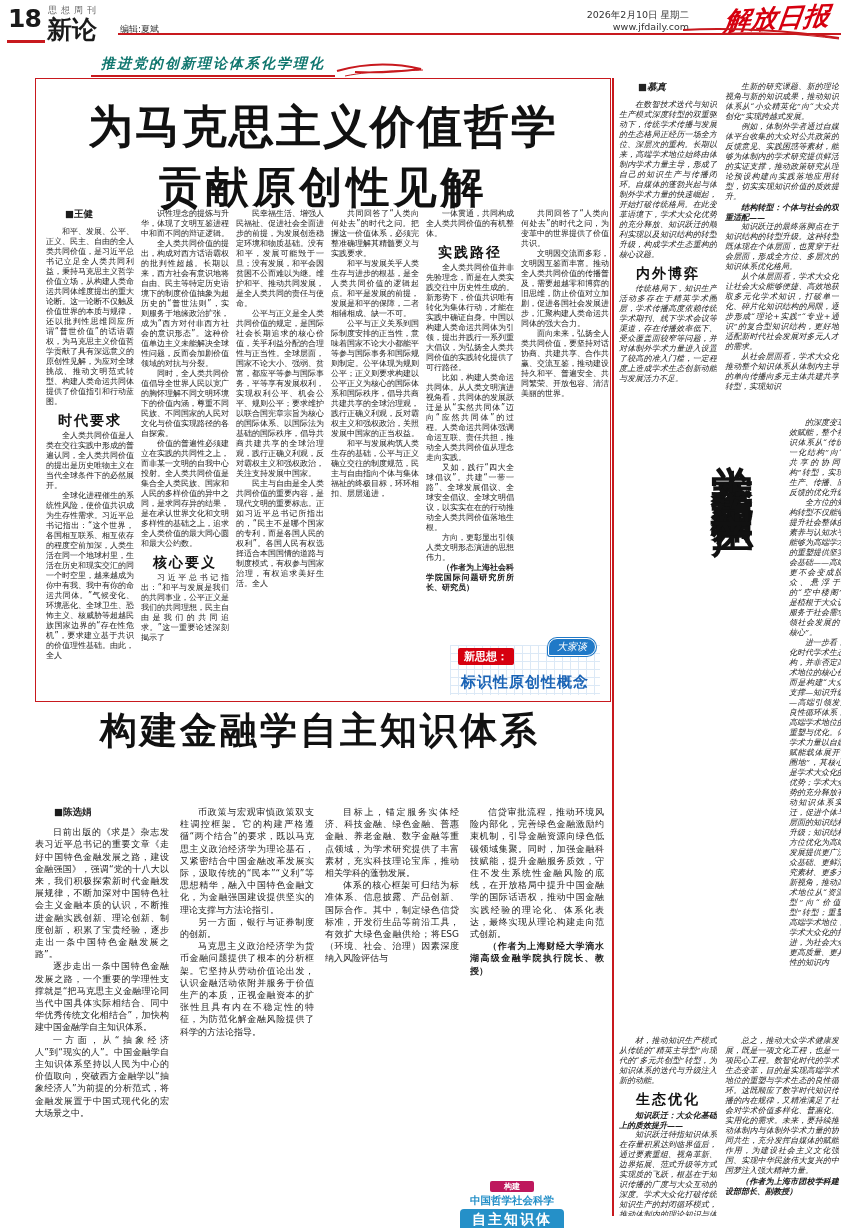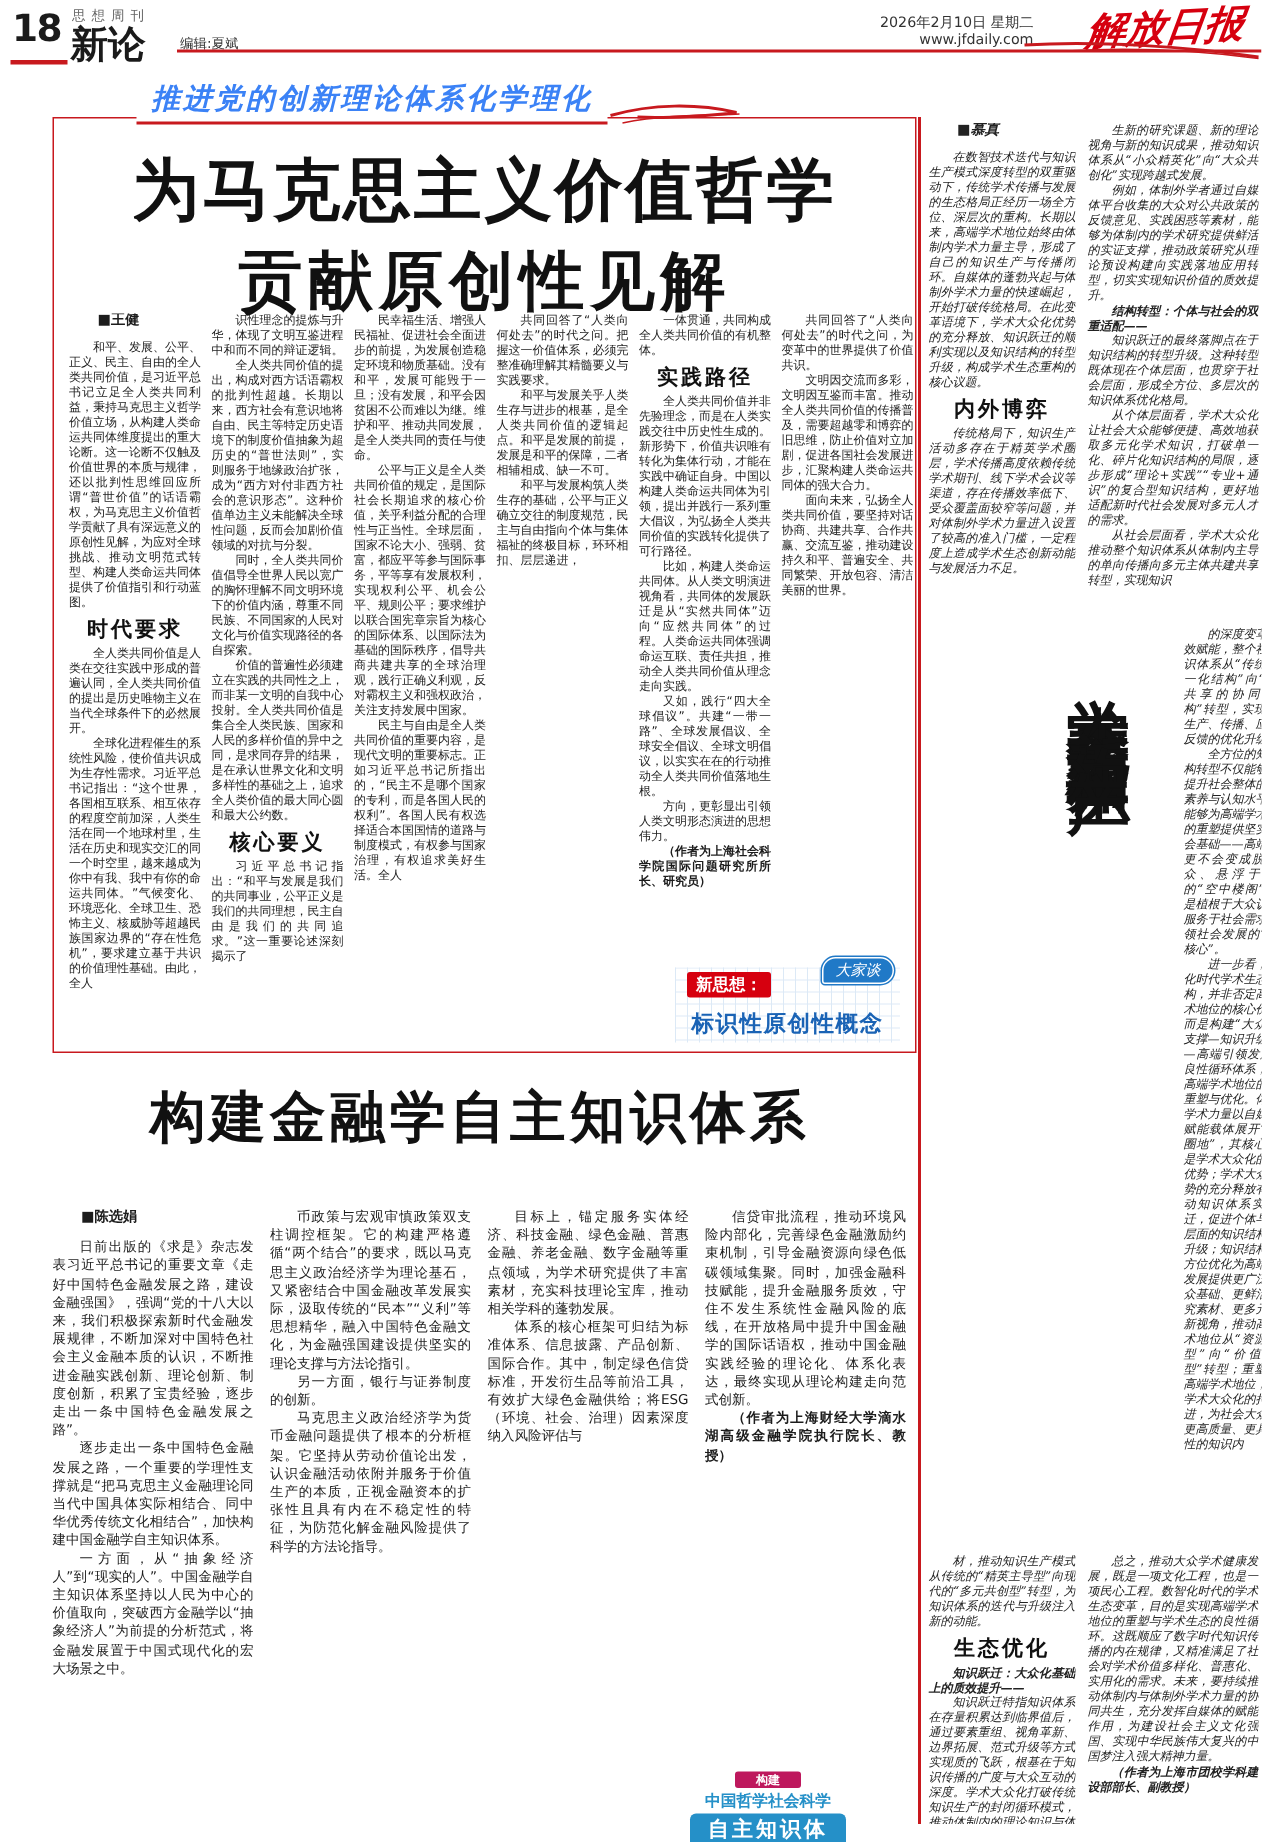--- a/index.html
+++ b/index.html
@@ -15,21 +15,21 @@
   #hdrRule{position:absolute;left:118px;top:33px;width:723px;height:2px;background:#c8191e;}
   #dateLine{position:absolute;right:152px;top:9px;font-size:9.5px;color:#333;text-align:right;}
   #urlLine{position:absolute;right:152px;top:21px;font-size:9.5px;color:#333;text-align:right;}
   #masthead{position:absolute;right:12px;top:1px;font-family:"DejaVu Serif","Liberation Serif",serif;
             font-style:italic;font-weight:800;font-size:26px;color:#d6000f;transform:skewX(-10deg) rotate(-3deg);}
   #mastSwoosh{position:absolute;right:0px;top:26px;}
   
   #a1{position:absolute;left:35px;top:78px;width:574px;height:622px;border:1.5px solid #c8191e;background:#fff;}
   #kickerWrap{position:absolute;left:55px;top:-26px;background:#fff;padding:0 10px 2px 10px;border-bottom:2px solid #c8191e;}
   #kicker{font-family:Liberation Mono, monospace;font-style:italic;font-weight:800;
-          font-size:19px;letter-spacing:2px;color:#3b82f6;}
+          font-size:14px;letter-spacing:2px;color:#0f766e;}
   #kickSwoosh{position:absolute;left:100%;bottom:-6px;}
   .a1title{ text-align:center;font-family:"DejaVu Serif","Liberation Serif",serif;font-weight:900;color:#111;}
   #a1t1{margin-top:18px;font-size:45px;letter-spacing:2px;}
   #a1t2{font-size:43px;letter-spacing:4px;margin-top:2px;}
   #a1cols{position:absolute;left:0;top:130px;width:574px;height:488px;}
   .col{position:absolute;overflow:hidden;font-size:8px;line-height:10px;color:#1c1c1c;}
   .col p{margin:0;text-indent:2em;text-align:justify;}
   .col h3{text-align:center;font-weight:800;font-size:14px;margin:8px 0 6px 0;letter-spacing:2px;color:#111;}
   .cap{font-weight:700;}
   .byl{font-weight:800;text-indent:0.5em;font-size:9.5px;margin:0 0 8px 0 !important;}
@@ -40,21 +40,21 @@
          background-image:linear-gradient(#dce9f6 1px,transparent 1px),linear-gradient(90deg,#dce9f6 1px,transparent 1px);
          background-size:8px 8px;}
   #promoBadge{position:absolute;top:3px;left:8px;background:#d6000f;color:#fff;font-weight:800;font-size:11px;
               padding:1px 6px;border-radius:2px;}
   #promoBubble{position:absolute;top:-7px;right:4px;background:#2079c7;color:#fff;font-size:10px;font-style:italic;
                padding:1px 8px;border:1.5px solid #fff;box-shadow:0 0 0 1px #2079c7;border-radius:9px 9px 9px 2px;}
   #promoTitle{position:absolute;bottom:3px;left:2px;right:2px;text-align:center;color:#1a63b5;
               font-weight:900;font-size:15px;letter-spacing:1px;}
   
   #a2{position:absolute;left:30px;top:706px;width:580px;height:510px;}
-  #a2title{text-align:center;font-size:37px;font-weight:900;letter-spacing:3px;margin-top:14px;color:#111;}
+  #a2title{text-align:center;font-size:37px;font-weight:900;letter-spacing:3px;color:#111;}
   #a2cols{position:absolute;left:0;top:100px;width:580px;height:408px;}
   .a2c{width:134px;height:100%;font-size:9px;line-height:12.2px;}
   
   #logoBox{position:absolute;left:430px;top:468px;width:104px;height:56px;text-align:center;}
   #logoRibbon{display:inline-block;background:#be185d;color:#fff;font-size:8px;font-weight:700;
               padding:0 14px;border-radius:2px;}
   #logoName{color:#2590c8;font-weight:800;font-size:10.5px;margin-top:1px;}
   #logoMain{display:inline-block;background:#2590c8;color:#fff;font-weight:900;font-size:14px;
             letter-spacing:2px;padding:2px 8px;border-radius:4px;margin-top:1px;}
   
@@ -119,20 +119,21 @@
         <p>习近平总书记指出：“和平与发展是我们的共同事业，公平正义是我们的共同理想，民主自由是我们的共同追求。”这一重要论述深刻揭示了</p>
       </div>
     <div class="col a1c" style="left:200px;">
         <p>民幸福生活、增强人民福祉、促进社会全面进步的前提，为发展创造稳定环境和物质基础。没有和平，发展可能毁于一旦；没有发展，和平会因贫困不公而难以为继。维护和平、推动共同发展，是全人类共同的责任与使命。</p>
         <p>公平与正义是全人类共同价值的规定，是国际社会长期追求的核心价值，关乎利益分配的合理性与正当性。全球层面，国家不论大小、强弱、贫富，都应平等参与国际事务，平等享有发展权利，实现权利公平、机会公平、规则公平；要求维护以联合国宪章宗旨为核心的国际体系、以国际法为基础的国际秩序，倡导共商共建共享的全球治理观，践行正确义利观，反对霸权主义和强权政治，关注支持发展中国家。</p>
         <p>民主与自由是全人类共同价值的重要内容，是现代文明的重要标志。正如习近平总书记所指出的，“民主不是哪个国家的专利，而是各国人民的权利”。各国人民有权选择适合本国国情的道路与制度模式，有权参与国家治理，有权追求美好生活。全人</p>
       </div>
     <div class="col a1c" style="left:295px;">
         <p>共同回答了“人类向何处去”的时代之问。把握这一价值体系，必须完整准确理解其精髓要义与实践要求。</p>
         <p>和平与发展关乎人类生存与进步的根基，是全人类共同价值的逻辑起点。和平是发展的前提，发展是和平的保障，二者相辅相成、缺一不可。</p>
+        <p>公平与正义关系到国际制度安排的正当性，意味着国家不论大小都能平等参与国际事务和国际规则制定。公平体现为规则公平；正义则要求构建以公平正义为核心的国际体系和国际秩序，倡导共商共建共享的全球治理观，践行正确义利观，反对霸权主义和强权政治，关照发展中国家的正当权益。</p>
         <p>和平与发展构筑人类生存的基础，公平与正义确立交往的制度规范，民主与自由指向个体与集体福祉的终极目标，环环相扣、层层递进，</p>
       </div>
     <div class="col a1c" style="left:390px;">
         <p>一体贯通，共同构成全人类共同价值的有机整体。</p>
         <h3>实践路径</h3>
         <p>全人类共同价值并非先验理念，而是在人类实践交往中历史性生成的。新形势下，价值共识唯有转化为集体行动，才能在实践中确证自身。中国以构建人类命运共同体为引领，提出并践行一系列重大倡议，为弘扬全人类共同价值的实践转化提供了可行路径。</p>
         <p>比如，构建人类命运共同体。从人类文明演进视角看，共同体的发展跃迁是从“实然共同体”迈向“应然共同体”的过程。人类命运共同体强调命运互联、责任共担，推动全人类共同价值从理念走向实践。</p>
         <p>又如，践行“四大全球倡议”。共建“一带一路”、全球发展倡议、全球安全倡议、全球文明倡议，以实实在在的行动推动全人类共同价值落地生根。</p>
         <p>方向，更彰显出引领人类文明形态演进的思想伟力。</p>
         <p class="cap">（作者为上海社会科学院国际问题研究所所长、研究员）</p>

